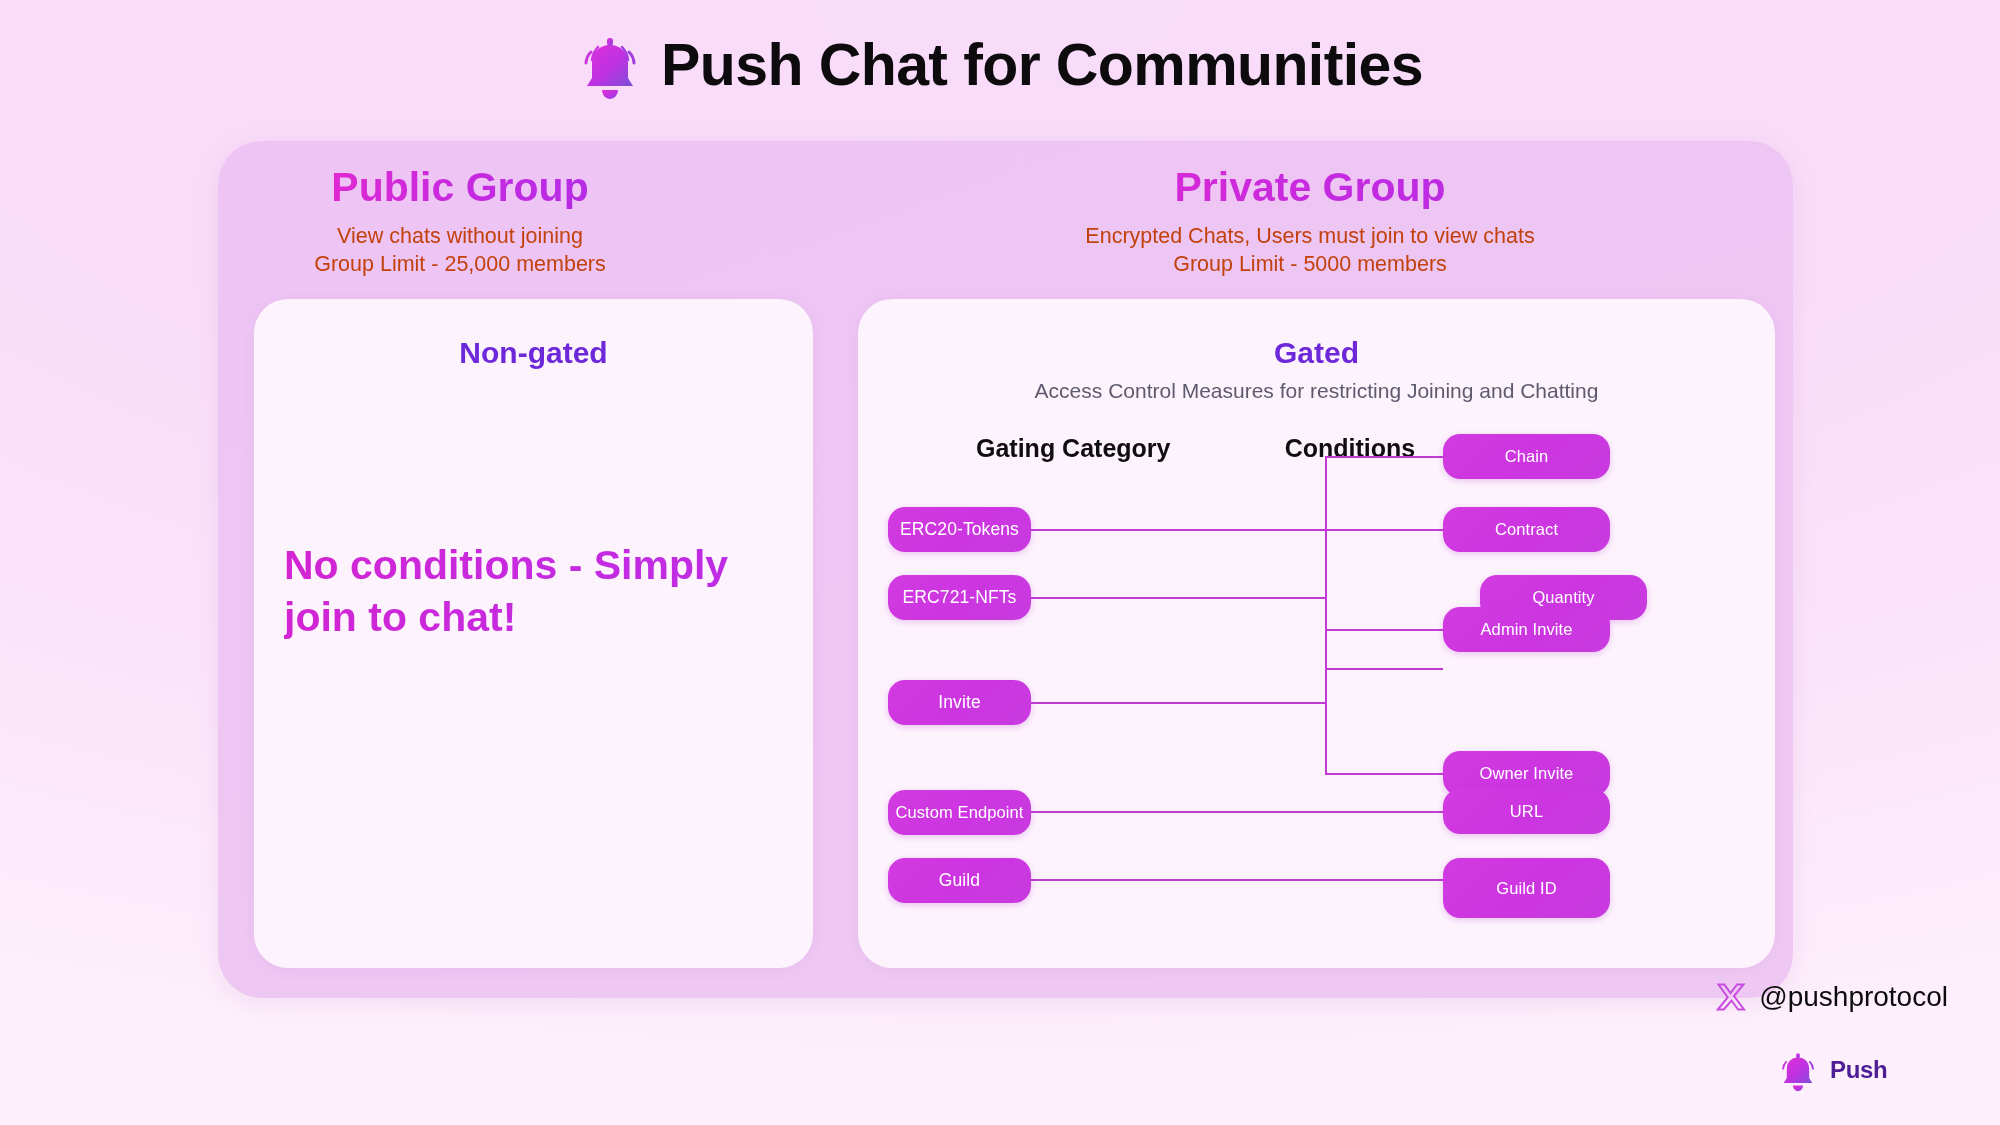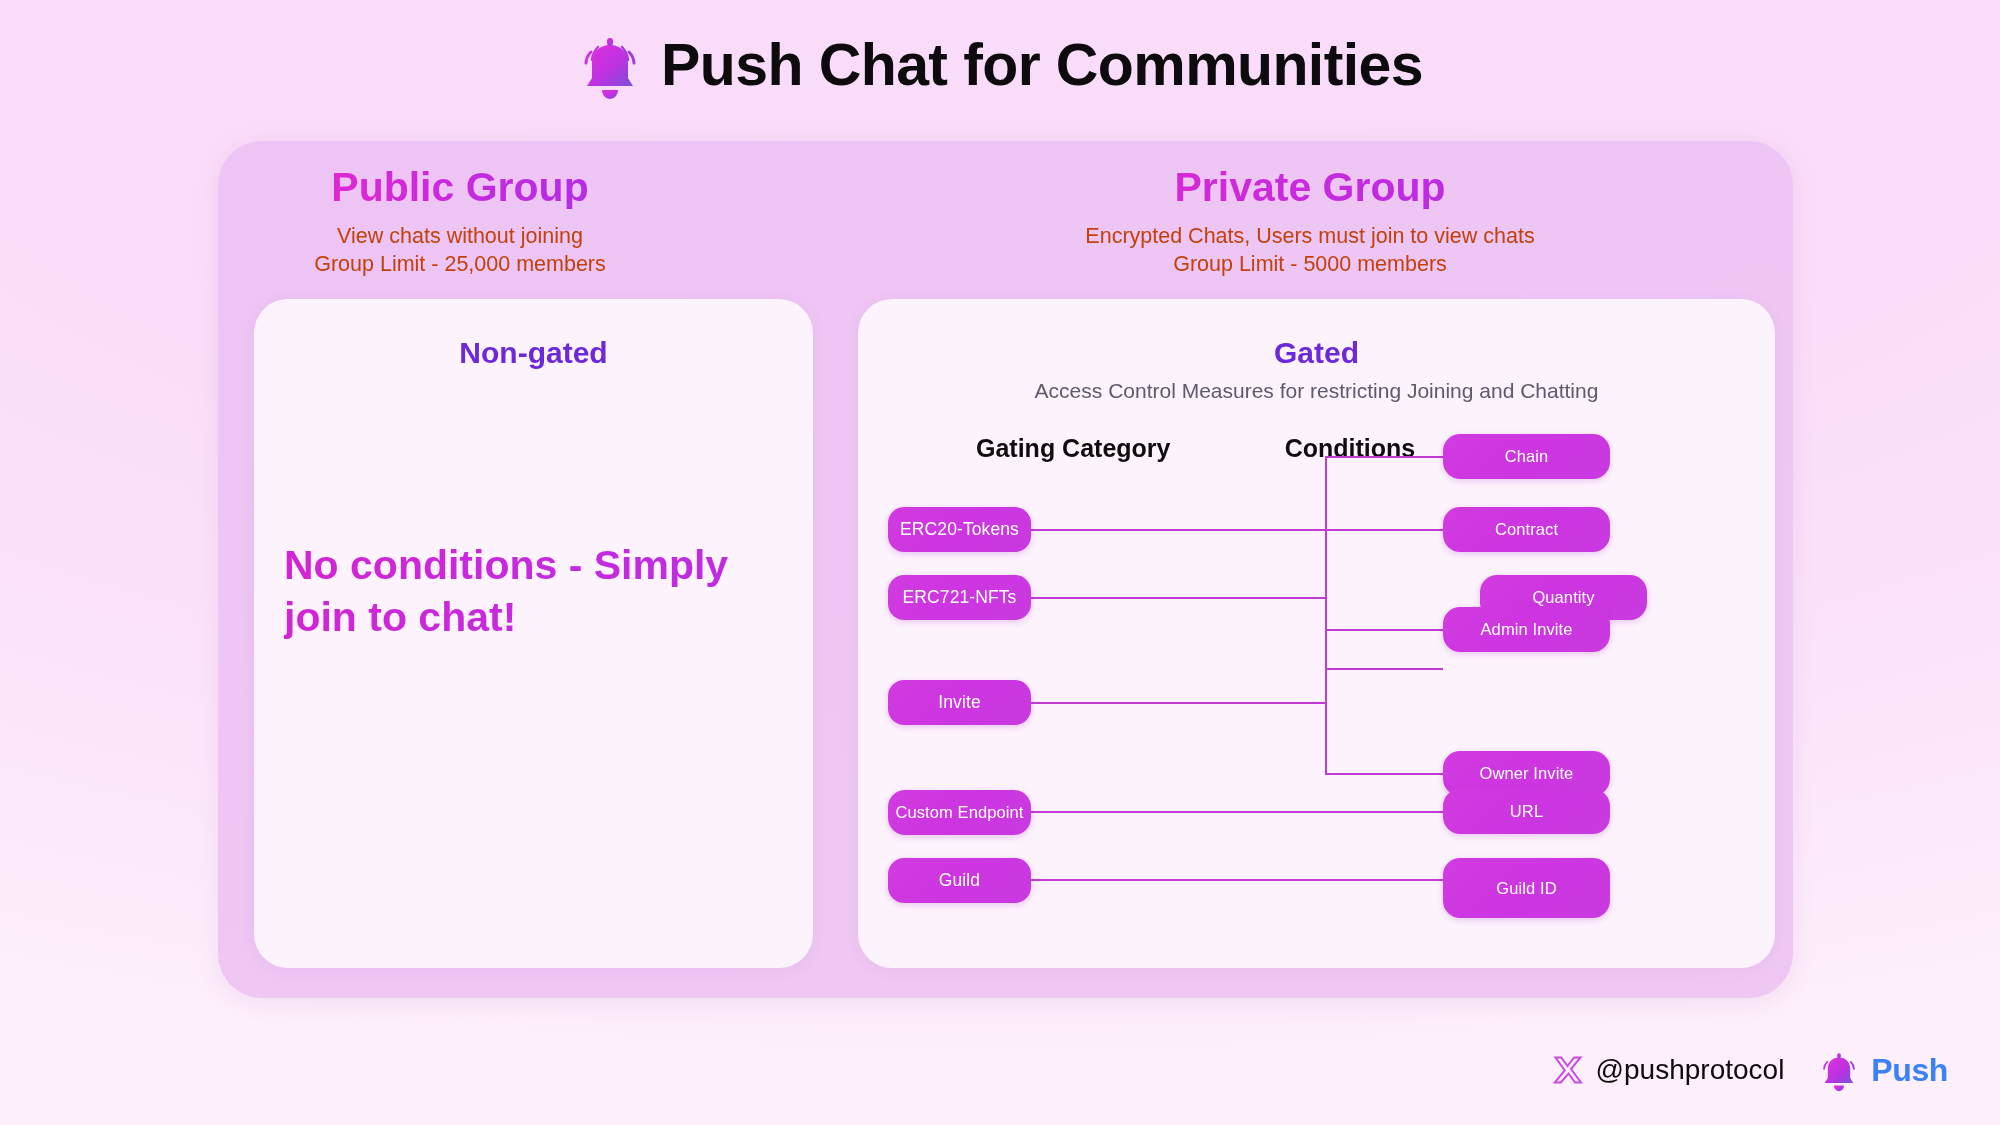--- a/index.html
+++ b/index.html
@@ -79,35 +79,35 @@
   .sec-head.right{ left:377px; top:135px; width:230px; text-align:center; }
 
   .pill{
     position:absolute; border-radius:17px;
     background:linear-gradient(135deg,#d23be0 0%, #cc35e0 50%, #c93ae0 100%);
     color:#fff; display:flex; align-items:center; justify-content:center;
     font-size:16.5px; font-weight:500; letter-spacing:0.1px;
     box-shadow:0 2px 6px rgba(170,60,200,0.25);
     white-space:nowrap;
   }
-  .pill.lg{ font-size:17.5px;border-radius:16px; }
+  .pill.lg{ font-size:17.5px; }
 
   .edge{ position:absolute; background:#c23ad4; }
   .edge.h{ height:2px; }
   .edge.v{ width:2px; }
 
   
   .footer{
     position:absolute; right:52px; bottom:32px;
-    display:flex; align-items:center; gap:34px;
+    display:flex; align-items:center; gap:34px;flex-direction:column;
   }
   .x-handle{ display:flex; align-items:center; gap:13px; }
   .x-handle .handle{ font-size:28px; font-weight:500; color:#0d0b0d; }
   .push-logo{ display:flex; align-items:center; gap:11px; }
-  .push-logo .word{ font-size:32px; font-weight:700; color:#3b82f6; letter-spacing:-0.4px; }
+  .push-logo .word{ font-size:24px; font-weight:700; color:#4c1d95; letter-spacing:-0.4px; }
 </style>
 </head>
 <body>
 
 <div class="title-row">
   <svg class="bell-title" viewBox="0 0 66 74">
     <defs>
       <linearGradient id="bellg" x1="0" y1="0" x2="1" y2="1">
         <stop offset="0%" stop-color="#e22fd8"></stop>
         <stop offset="55%" stop-color="#bd32e2"></stop>

